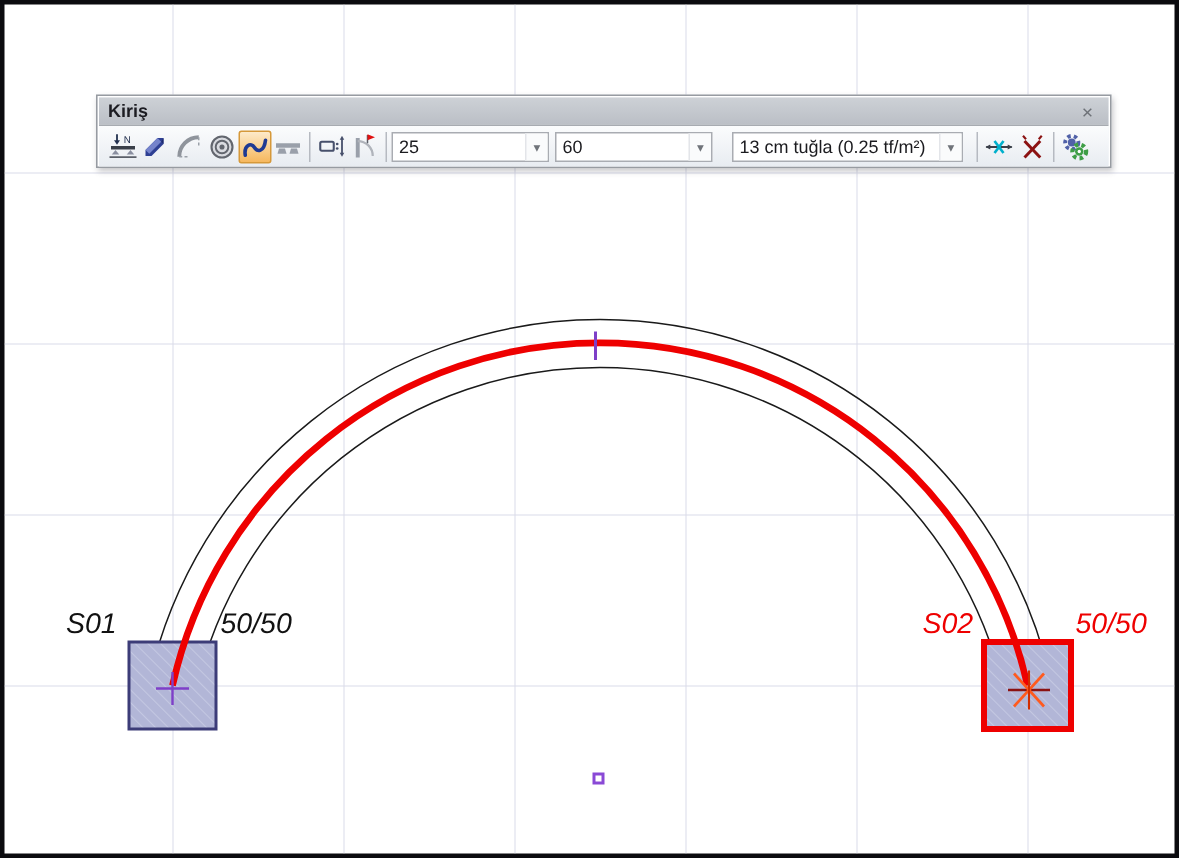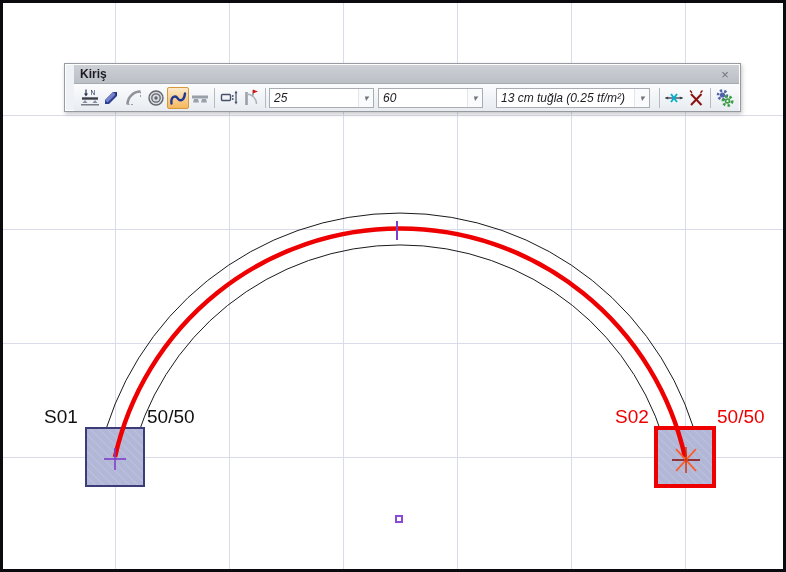--- a/index.html
+++ b/index.html
@@ -9,32 +9,32 @@
     border:3px solid #0b0b0f;background:#fff;overflow:hidden;
   }
   
   .canvas{
     position:absolute;inset:0;
     background-image:
       linear-gradient(to right,#d9dbe8 1px,transparent 1px),
       linear-gradient(to bottom,#d9dbe8 1px,transparent 1px);
     background-size:114px 114px;
     background-position:112px 112px;
+    font-style:italic;
   }
   .canvas svg{position:absolute;left:0;top:0;}
   .draw-label{position:absolute;font-size:19px;line-height:1;white-space:nowrap;}
   .lbl-black{color:#111111;}
   .lbl-red{color:#ee0000;}
 
   
   .toolbar{
     position:absolute;left:61px;top:60px;width:677px;height:49px;
     border:1px solid #979ba1;background:#eef1f5;
     box-shadow:inset 0 0 0 1px #ffffff,1px 2px 4px rgba(60,60,70,.30);
-    padding-left:8px;
   }
   .toolbar-title{
     height:19px;display:flex;align-items:center;
     background:linear-gradient(#cdd1d6,#bbbfc6);
     border-bottom:1px solid #a7abb1;
     padding:0 6px;margin:1px 1px 0 1px;
   }
   .toolbar-title .title-text{font-size:12px;font-weight:bold;color:#1c1c22;flex:1;}
   .toolbar-title .close-btn{
     width:16px;height:14px;display:flex;align-items:center;justify-content:center;
@@ -49,21 +49,21 @@
     width:22px;height:22px;flex:0 0 auto;display:flex;align-items:center;justify-content:center;
     border:1px solid transparent;border-radius:2px;
   }
   .tb-btn.selected{
     background:linear-gradient(#fdeac9,#f6b85e);
     border-color:#d6993a;
   }
   .tb-sep{width:1px;height:20px;background:#b6bac1;margin:0 3px;flex:0 0 auto;}
   .combo{
     height:20px;background:#fff;border:1px solid #a9acb2;
-    display:flex;align-items:center;flex:0 0 auto;margin-right:4px;font-style:italic;
+    display:flex;align-items:center;flex:0 0 auto;margin-right:4px;
   }
   .combo .combo-value{flex:1;font-size:12px;color:#1b1b1f;padding:0 4px;white-space:nowrap;overflow:hidden;}
   .combo .combo-arrow{
     width:15px;height:100%;display:flex;align-items:center;justify-content:center;
     color:#70747a;font-size:9px;border-left:1px solid #e3e5e9;background:#fafbfc;
   }
   .w105{width:105px;} .w154{width:154px;margin-right:6px;}
   .combo-gap{width:9px;flex:0 0 auto;}
 </style>
 </head>

